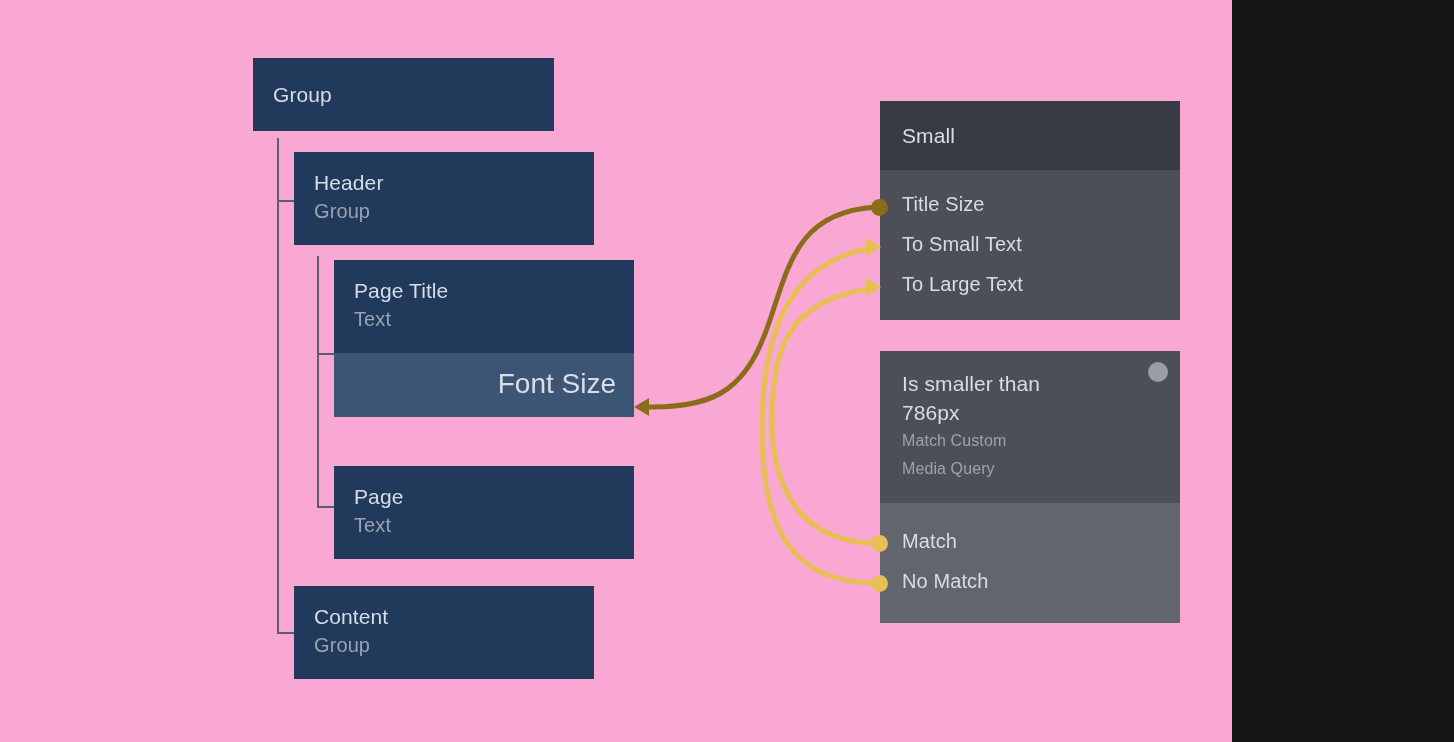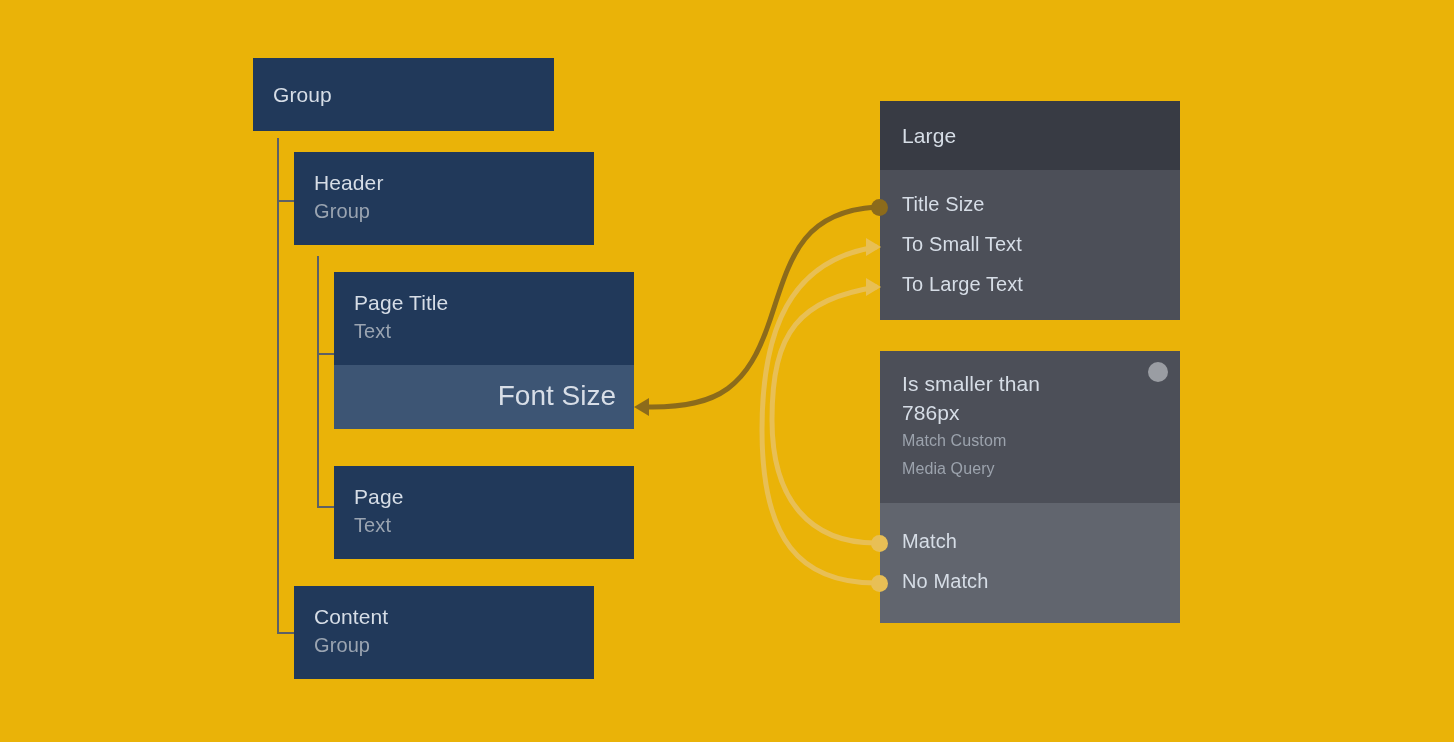--- a/index.html
+++ b/index.html
@@ -9,23 +9,23 @@
     width: 1454px;
     height: 742px;
     background: #151515;
     overflow: hidden;
     font-family: "Liberation Sans", "DejaVu Sans", sans-serif;
     -webkit-font-smoothing: antialiased;
   }
 
   #canvas {
     position: relative;
-    width: 1454px;
+    width: 1232px;
     height: 742px;
-    background: #eab308;
+    background: #f9a8d4;
   }
 
   
   #wires {
     position: absolute;
     left: 0; top: 0;
     width: 1454px;
     height: 742px;
     pointer-events: none;
     z-index: 5;
@@ -205,21 +205,21 @@
     </div>
   </div>
 
   <div class="card" style="left:294px; top:152px; width:300px;">
     <div class="card-head">
       <div class="card-title">Header</div>
       <div class="card-sub">Group</div>
     </div>
   </div>
 
-  <div class="card" style="left:334px; top:272px; width:300px;">
+  <div class="card" style="left:334px; top:260px; width:300px;">
     <div class="card-head">
       <div class="card-title">Page Title</div>
       <div class="card-sub">Text</div>
     </div>
     <div class="prop-row">Font Size</div>
   </div>
 
   <div class="card" style="left:334px; top:466px; width:300px;">
     <div class="card-head">
       <div class="card-title">Page</div>
@@ -229,21 +229,21 @@
 
   <div class="card" style="left:294px; top:586px; width:300px;">
     <div class="card-head">
       <div class="card-title">Content</div>
       <div class="card-sub">Group</div>
     </div>
   </div>
 
   <div class="panel" style="left:880px; top:101px; width:300px;">
     <div class="panel-head">
-      <div class="panel-head-title">Large</div>
+      <div class="panel-head-title">Small</div>
     </div>
     <div class="panel-body">
       <div class="panel-row">Title Size</div>
       <div class="panel-row">To Small Text</div>
       <div class="panel-row">To Large Text</div>
     </div>
   </div>
 
   <div class="panel" style="left:880px; top:351px; width:300px;">
     <div class="panel-head tall">

